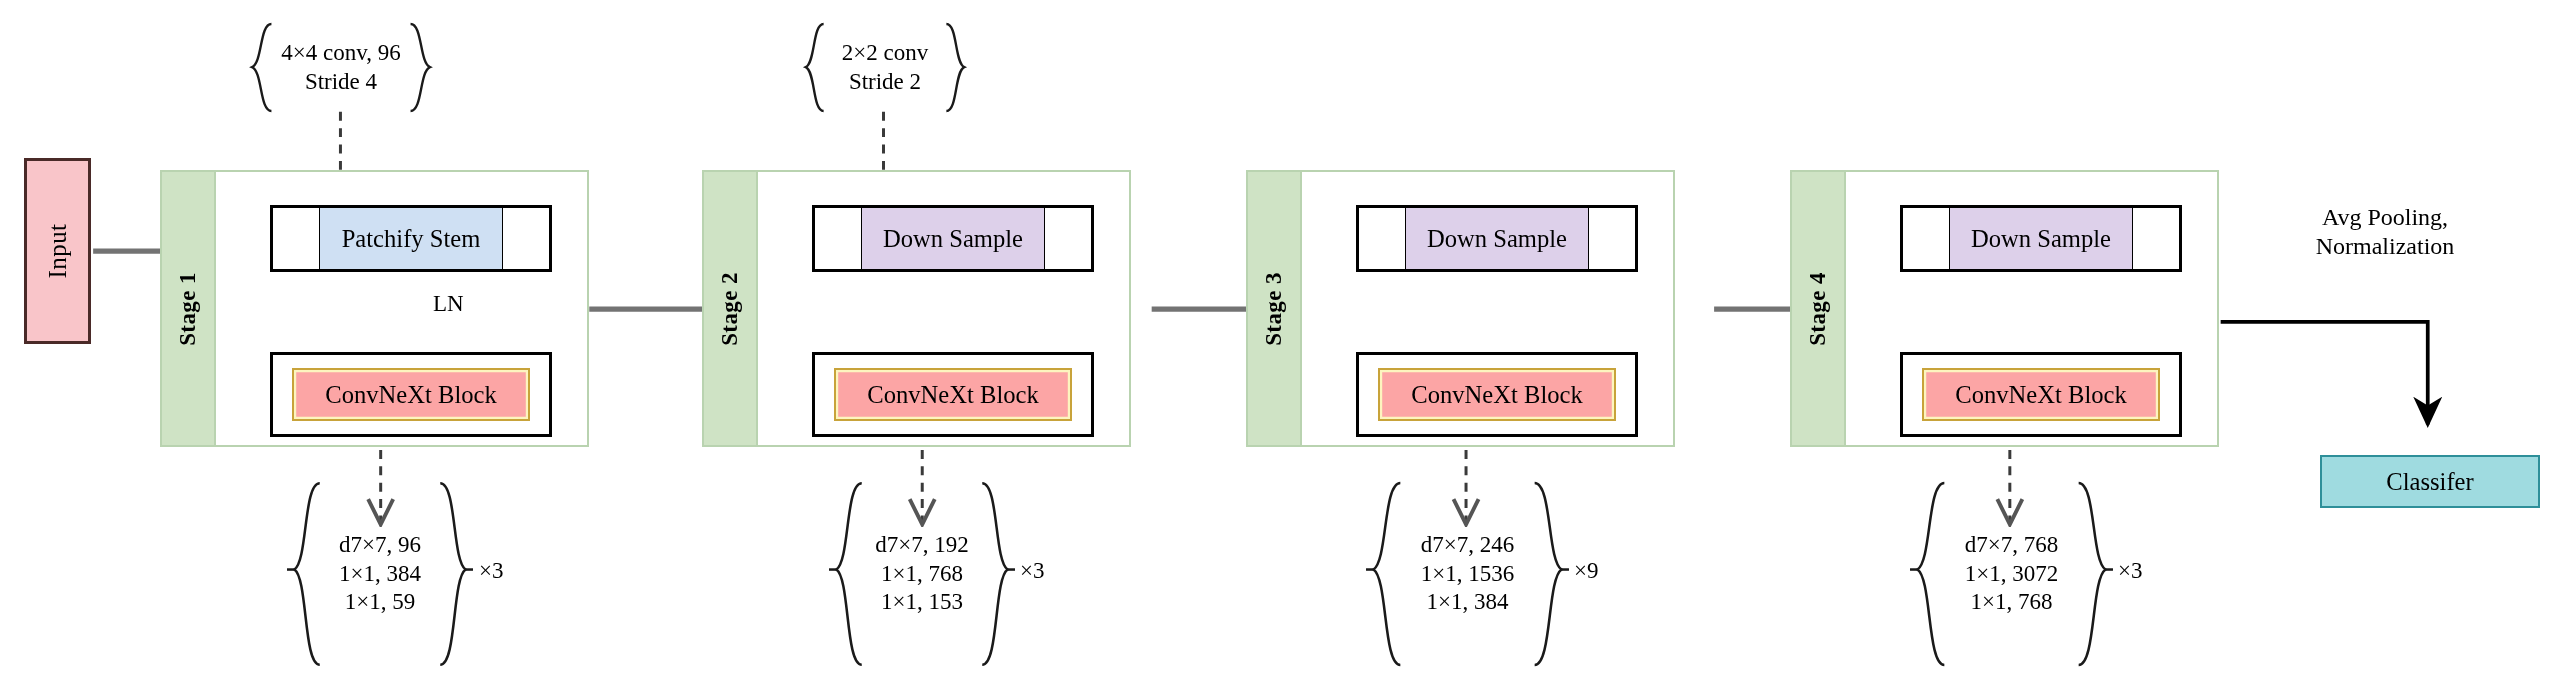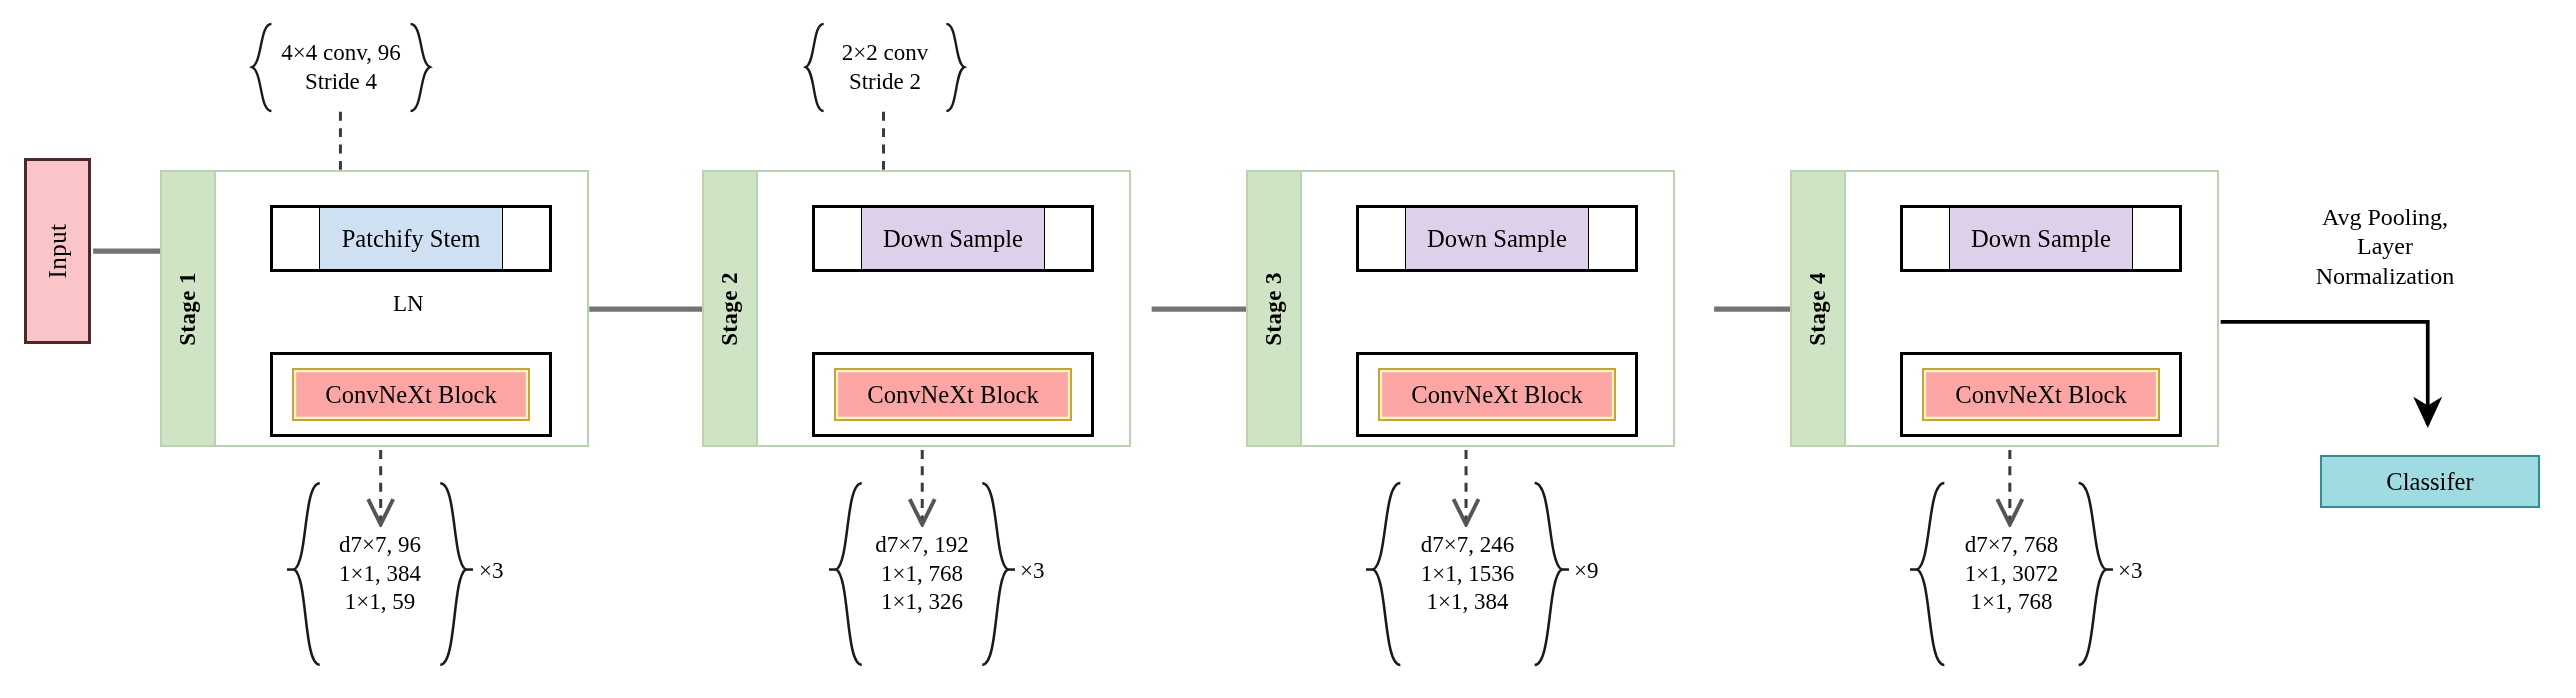--- a/index.html
+++ b/index.html
@@ -50,21 +50,21 @@
     display:flex;flex-direction:column;align-items:center;justify-content:center;
     text-align:center;font-size:23px;line-height:1.25;}
   .brace-lines div{white-space:nowrap;text-align:center;}
   .rep{position:absolute;font-size:23px;white-space:nowrap;}
 
   
   .tail-text{position:absolute;text-align:center;font-size:24px;line-height:1.22;}
   .classifier{position:absolute;background:#9fdbe0;border:2.2px solid #2e8f99;
     display:flex;align-items:center;justify-content:center;font-size:24.6px;margin-top:14px;}
 
-  .ln-label{position:absolute;font-size:23px;}
+  .ln-label{position:absolute;font-size:23px;margin-left:40px;}
   svg.edge{position:absolute;left:0;top:0;width:2576px;height:698px;
     pointer-events:none;overflow:visible;}
 </style>
 </head>
 <body>
 
 <div id="stage">
 
   <svg class="edge" viewBox="0 0 3456 937" width="2576" height="698">
     <defs>
@@ -204,21 +204,21 @@
   <div class="brace-grp" style="left:829px;top:477px;width:186px;height:194px;">
     <svg viewBox="0 0 250 260" width="186" height="194">
       <path d="M44,8 C22,8 28,112 10,124 C28,136 22,252 44,252" fill="none" stroke="#1a1a1a" stroke-width="3.4"></path>
       <path d="M206,8 C228,8 222,112 240,124 C222,136 228,252 206,252" fill="none" stroke="#1a1a1a" stroke-width="3.4"></path>
       <line x1="0" y1="124" x2="11" y2="124" stroke="#1a1a1a" stroke-width="3.4"></line>
       <line x1="239" y1="124" x2="250" y2="124" stroke="#1a1a1a" stroke-width="3.4"></line>
     </svg>
     <div class="brace-lines">
       <div>d7×7, 192</div>
       <div>1×1, 768</div>
-      <div>1×1, 326</div>
+      <div>1×1, 153</div>
     </div>
   </div>
   <span class="rep" style="left:1020px;top:558px;">×3</span>
 
   <div class="brace-grp" style="left:1366px;top:477px;width:203px;height:194px;">
     <svg viewBox="0 0 272 260" width="203" height="194">
       <path d="M46,8 C23,8 29,112 10,124 C29,136 23,252 46,252" fill="none" stroke="#1a1a1a" stroke-width="3.4"></path>
       <path d="M226,8 C249,8 243,112 262,124 C243,136 249,252 226,252" fill="none" stroke="#1a1a1a" stroke-width="3.4"></path>
       <line x1="0" y1="124" x2="11" y2="124" stroke="#1a1a1a" stroke-width="3.4"></line>
       <line x1="261" y1="124" x2="272" y2="124" stroke="#1a1a1a" stroke-width="3.4"></line>
@@ -241,21 +241,20 @@
     <div class="brace-lines">
       <div>d7×7, 768</div>
       <div>1×1, 3072</div>
       <div>1×1, 768</div>
     </div>
   </div>
   <span class="rep" style="left:2118px;top:558px;">×3</span>
 
   <div class="tail-text" style="left:2236px;top:203px;width:298px;">
     <div>Avg Pooling,</div>
-    <div>Layer</div>
     <div>Normalization</div>
   </div>
 
   <div class="classifier" style="left:2320px;top:441px;width:216px;height:49px;">
     <span>Classifer</span>
   </div>
 
 </div>
 
 

